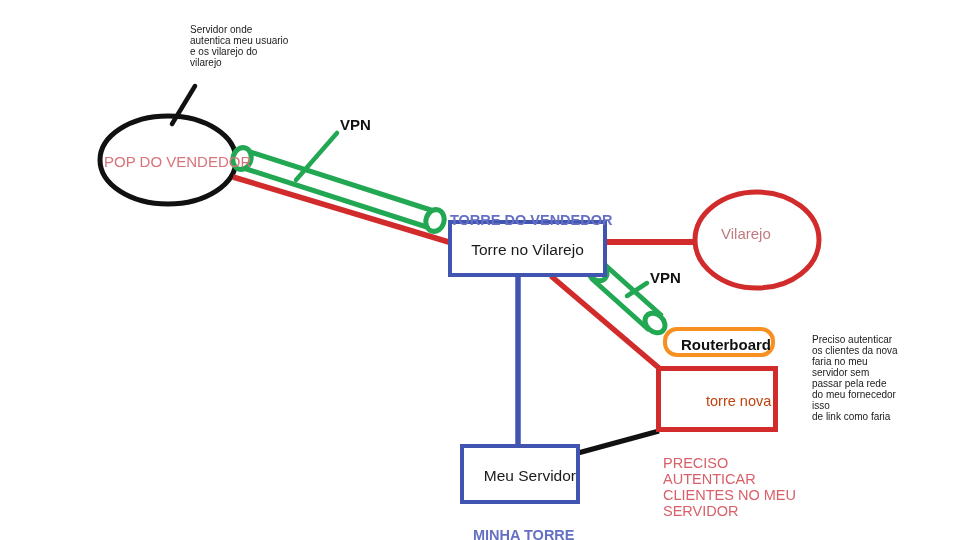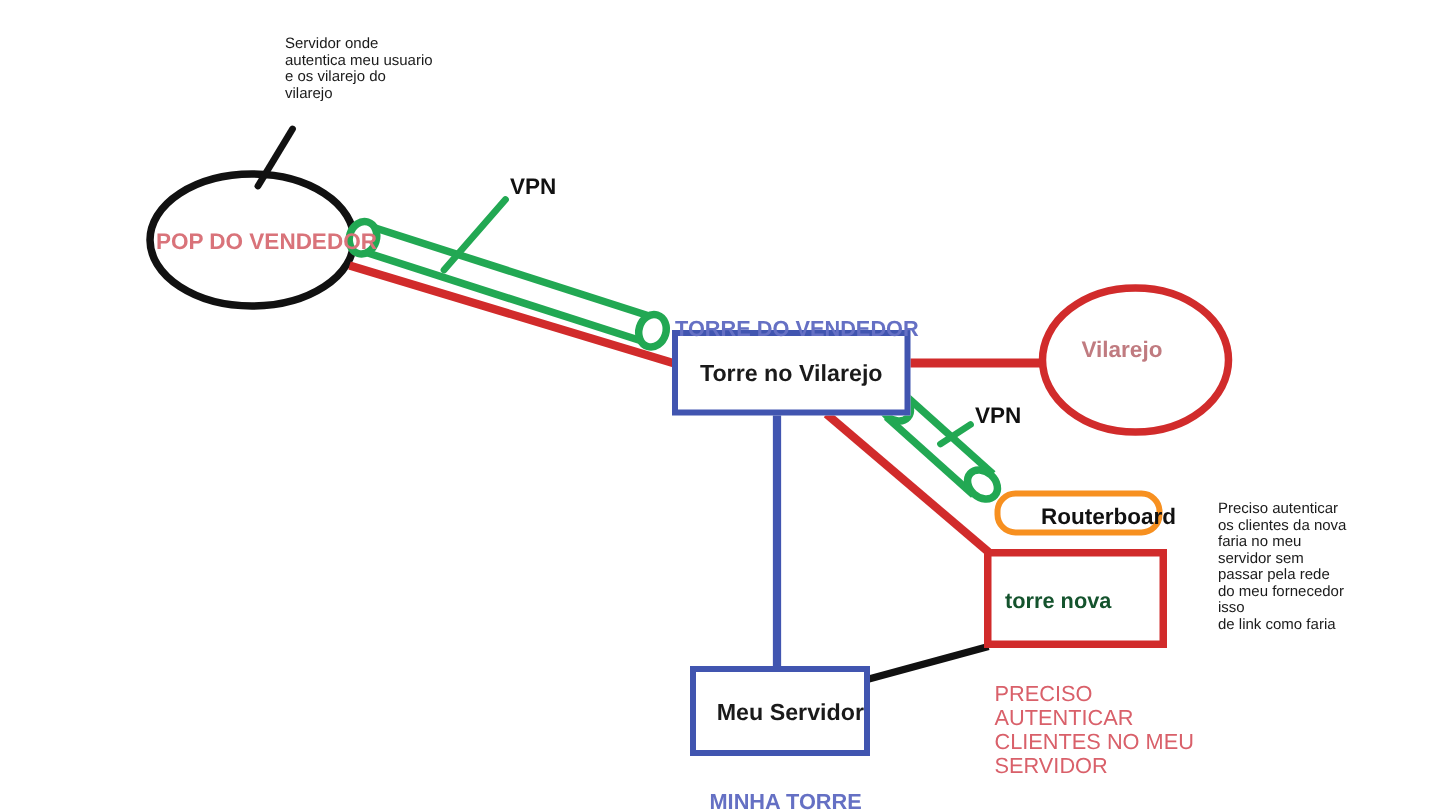--- a/index.html
+++ b/index.html
@@ -20,21 +20,20 @@
     position: absolute;
     left: 0;
     top: 0;
     width: 960px;
     height: 540px;
   }
   .txt {
     position: absolute;
     white-space: pre;
     line-height: 1.38;
-    font-weight: bold;
   }
   .note-black {
     color: #1a1a1a;
     font-size: 10px;
   }
   .note-red {
     color: #d9606a;
     font-size: 14.5px;
   }
   .label-blue {
@@ -49,22 +48,23 @@
   }
   .ellipse-label-red2 {
     color: #c07b80;
     font-size: 15px;
   }
   .box-label {
     color: #1a1a1a;
     font-size: 15.5px;
   }
   .box-label-red {
-    color: #14532d;
+    color: #c2410c;
     font-size: 14.5px;
+    margin-left: 36px;
   }
   .vpn-label {
     color: #111111;
     font-size: 15px;
     font-weight: bold;
   }
   .rb-label {
     color: #111111;
     font-size: 15px;
     font-weight: bold;
@@ -132,21 +132,21 @@
 
     <line x1="578" y1="453" x2="659" y2="431" stroke="#111111" stroke-width="5" stroke-linecap="butt"></line>
 
   </svg>
 
   <div class="node-box box-tower" style="left:448px; top:220px; width:159px; height:57px;">
     <div class="txt box-label" style="left:0; top:15px; width:100%; text-align:center; position:absolute;">Torre no Vilarejo</div>
   </div>
 
   <div class="node-box box-router" style="left:663px; top:327px; width:112px; height:30px;">
-    <div class="txt rb-label" style="left:0; top:4px; width:100%; text-align:center; position:absolute;margin-left:20px;">Routerboard</div>
+    <div class="txt rb-label" style="left:0; top:4px; width:100%; text-align:right; position:absolute;">Routerboard</div>
   </div>
 
   <div class="node-box box-newtower" style="left:656px; top:366px; width:122px; height:66px;">
     <div class="txt box-label-red" style="left:9px; top:20px; position:absolute;">torre nova</div>
   </div>
 
   <div class="node-box box-server" style="left:460px; top:444px; width:120px; height:60px;">
     <div class="txt box-label" style="left:0; top:17px; width:100%; text-align:right; position:absolute;">Meu Servidor</div>
   </div>
 

